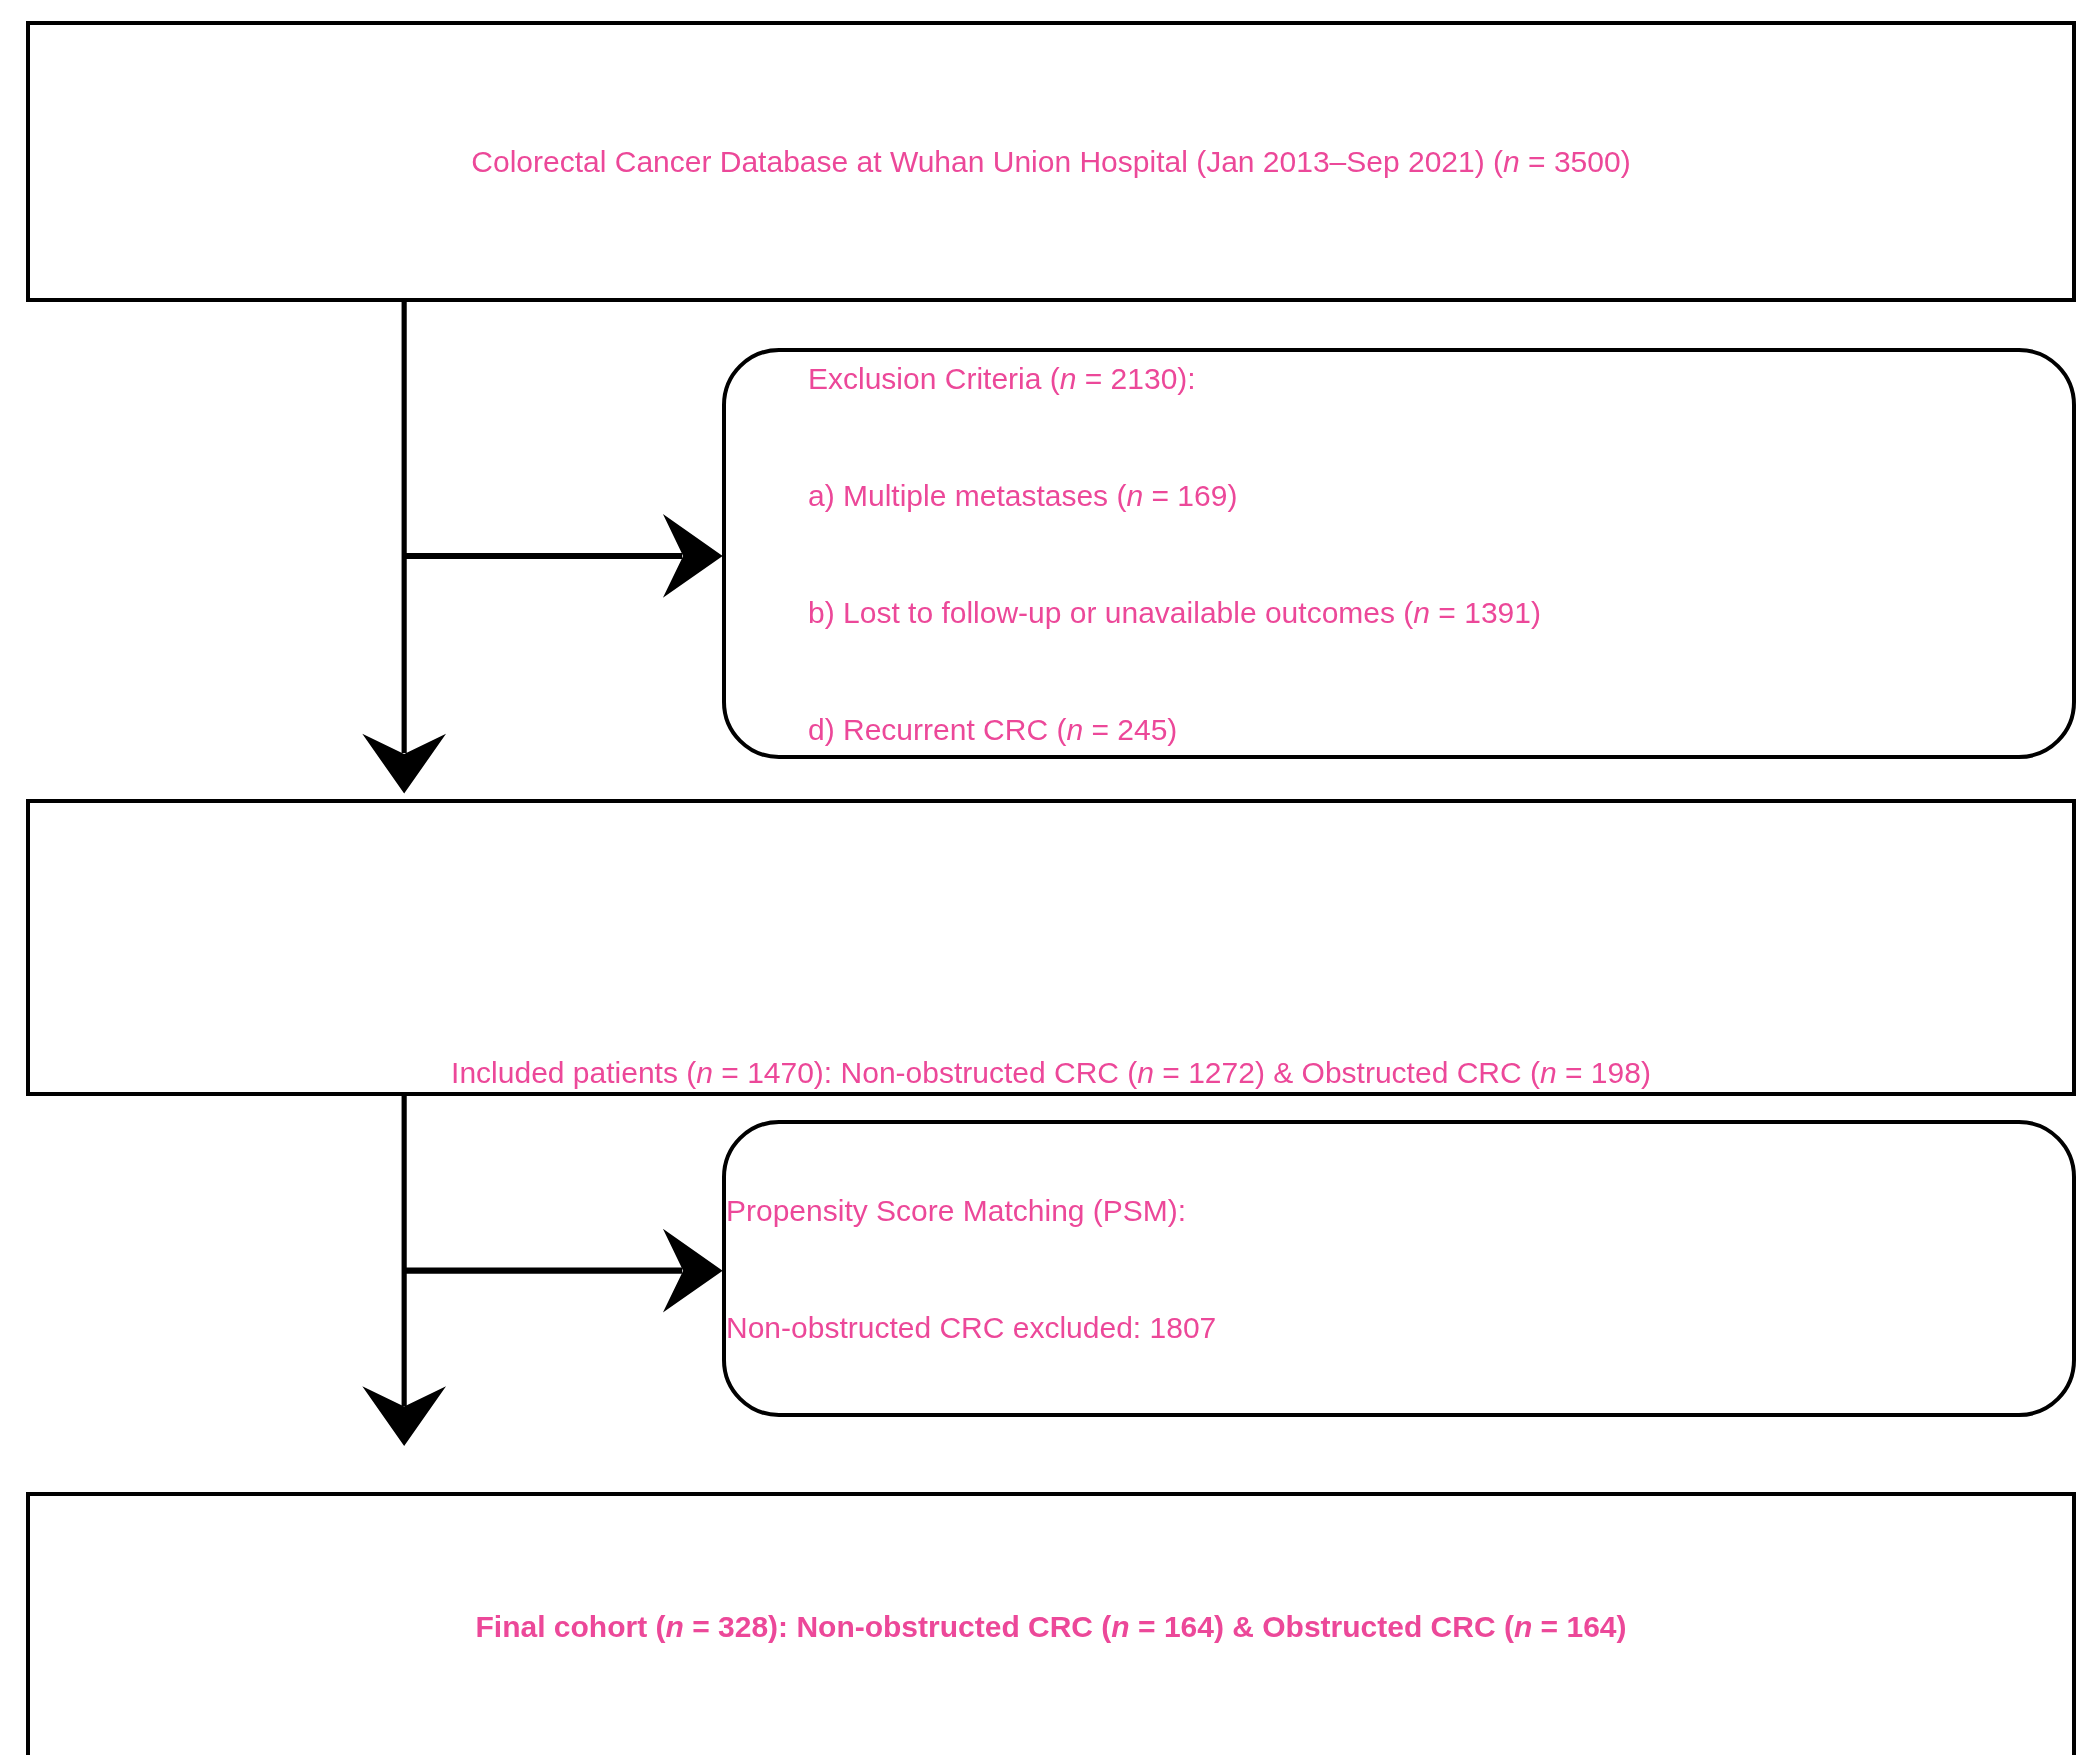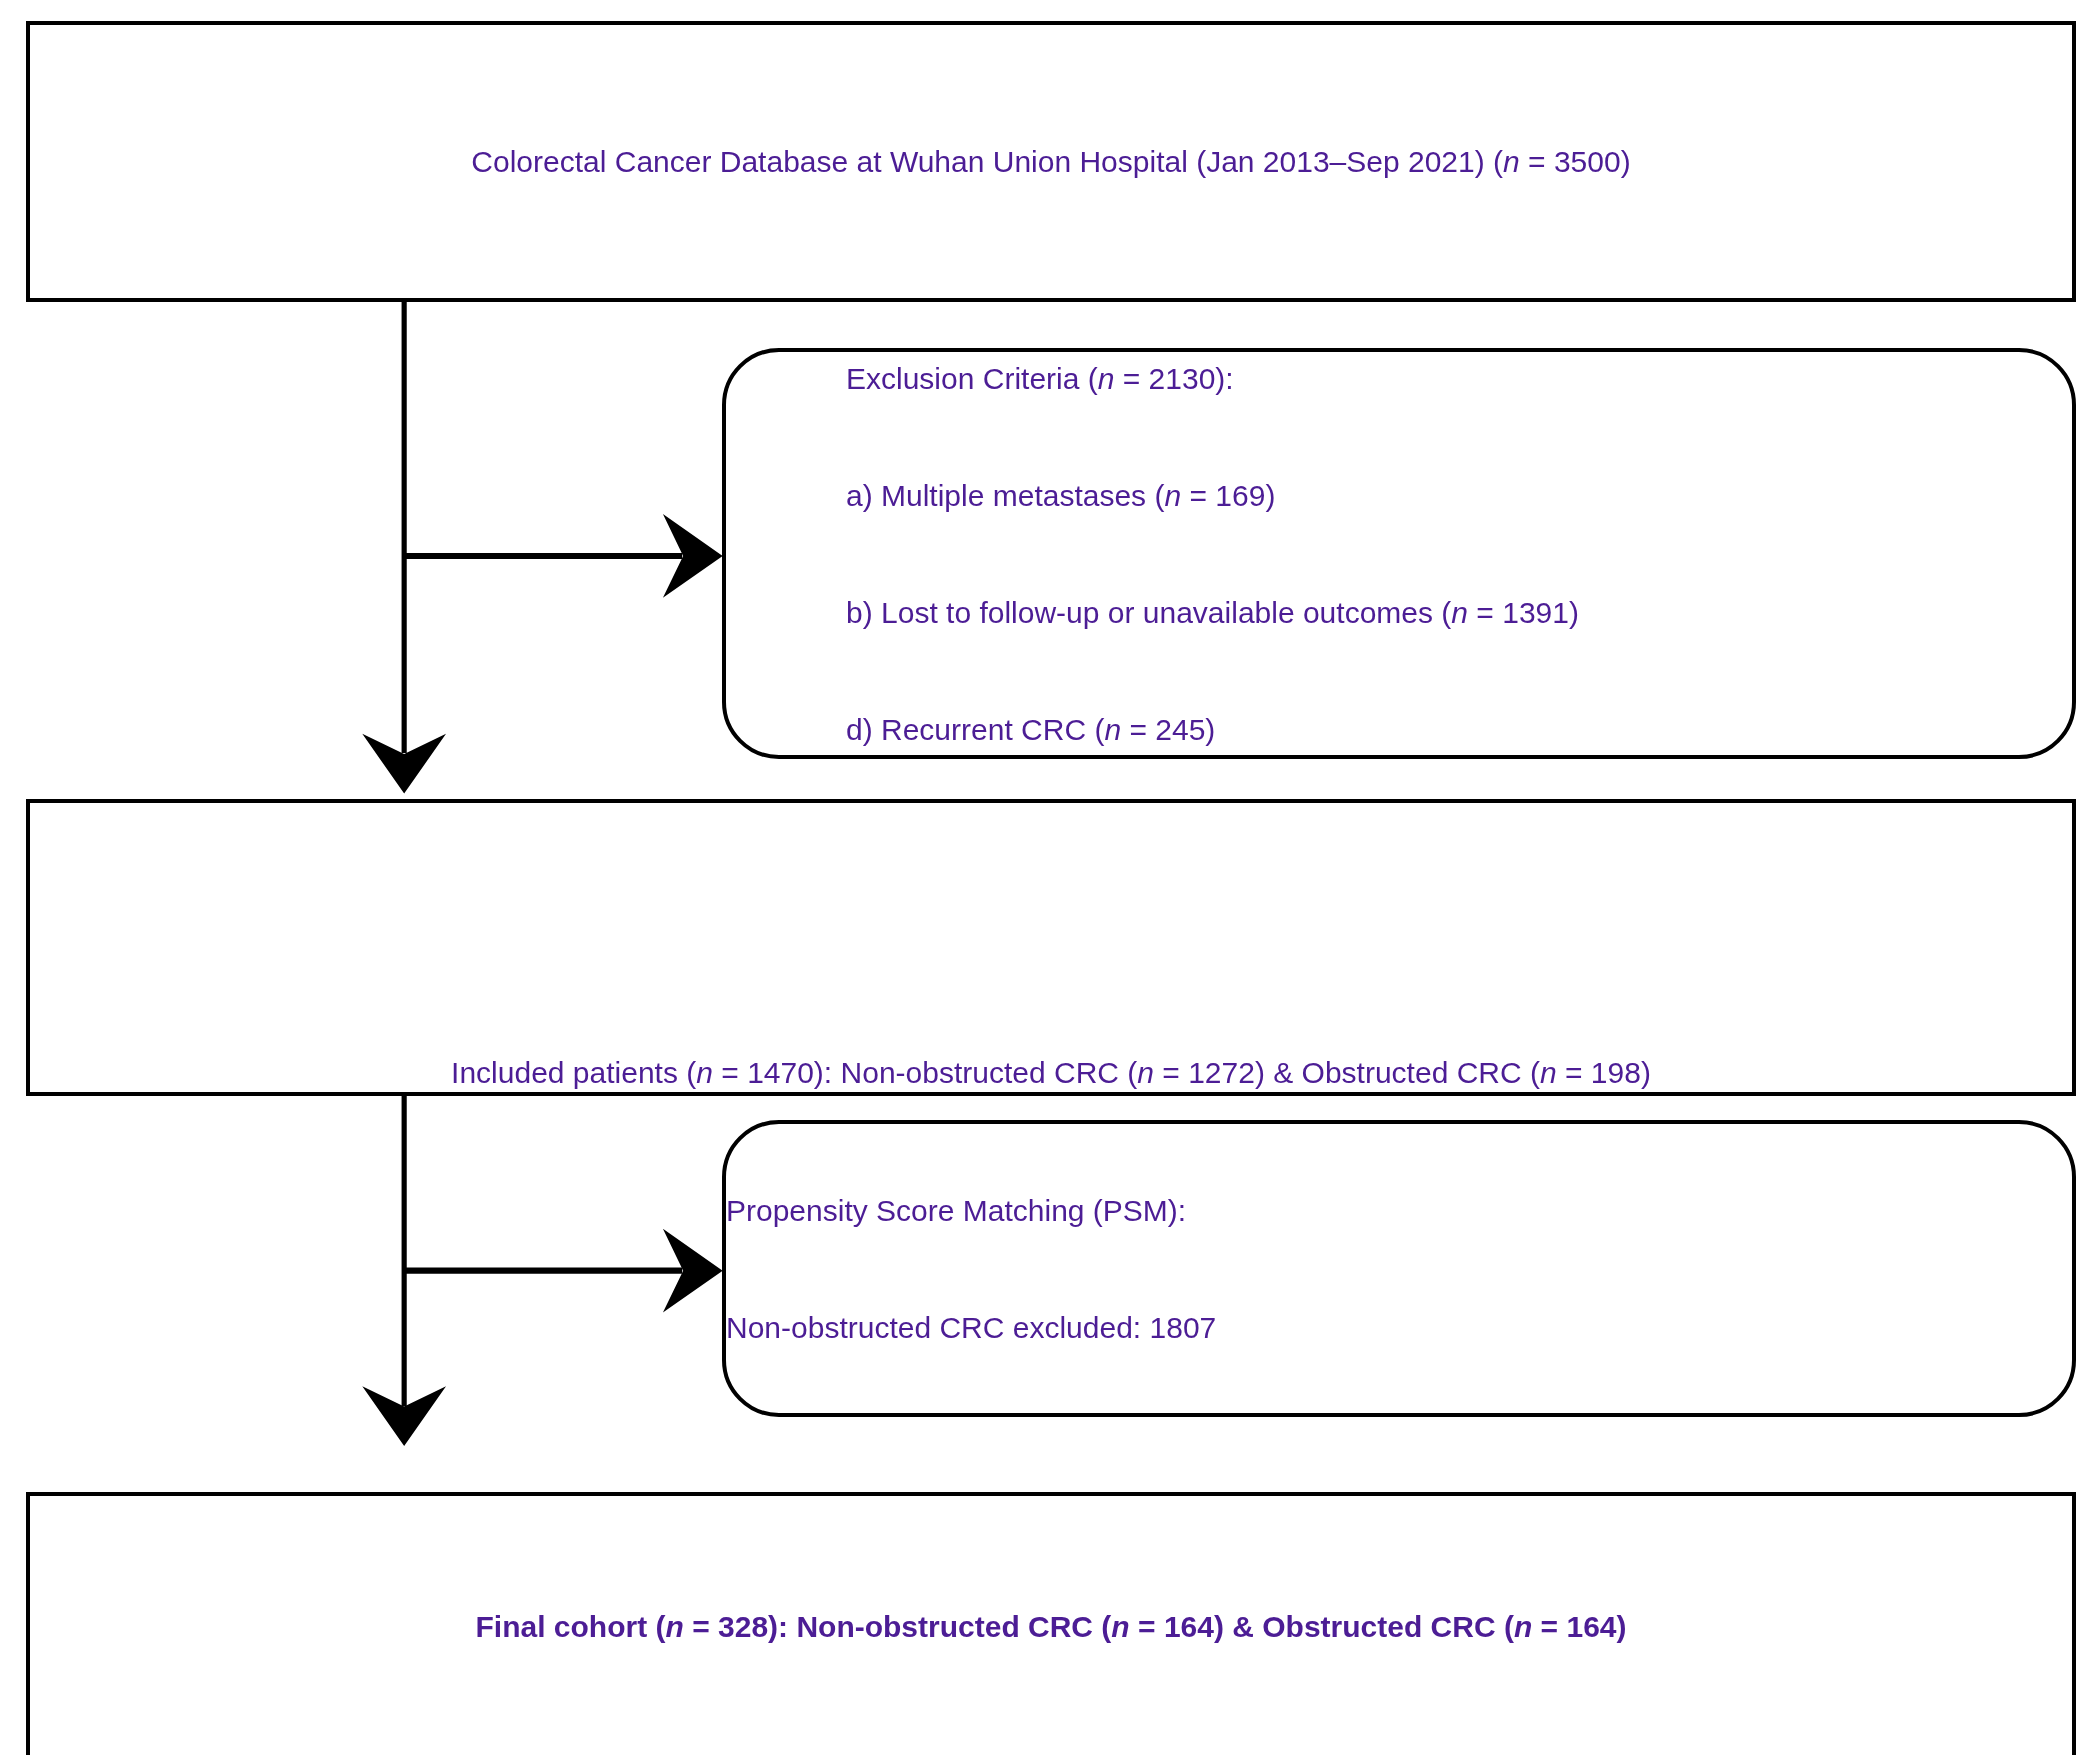--- a/index.html
+++ b/index.html
@@ -32,39 +32,39 @@
     background: #ffffff;
     display: flex;
     align-items: center;
   }
   .node-box.rounded {
     border-radius: 57px;
   }
   .node-text {
     font-size: 30px;
     line-height: 1.30;
-    color: #4c1d95;
+    color: #ec4899;
     white-space: pre-wrap;
   }
   .centered-text {
     width: 100%;
     text-align: center;
   }
   .left-text {
     text-align: left;
   }
   
   #box-database {
     left: 26px;  top: 21px;
     width: 2050px; height: 281px;
   }
   #box-exclusion {
     left: 722px; top: 348px;
     width: 1354px; height: 411px;
-    padding-left: 120px;
+    padding-left: 82px;
   }
   #box-included {
     left: 26px;  top: 799px;
     width: 2050px; height: 297px; align-items: flex-end;
   }
   #box-psm {
     left: 722px; top: 1120px;
     width: 1354px; height: 297px;
   }
   #box-final {

